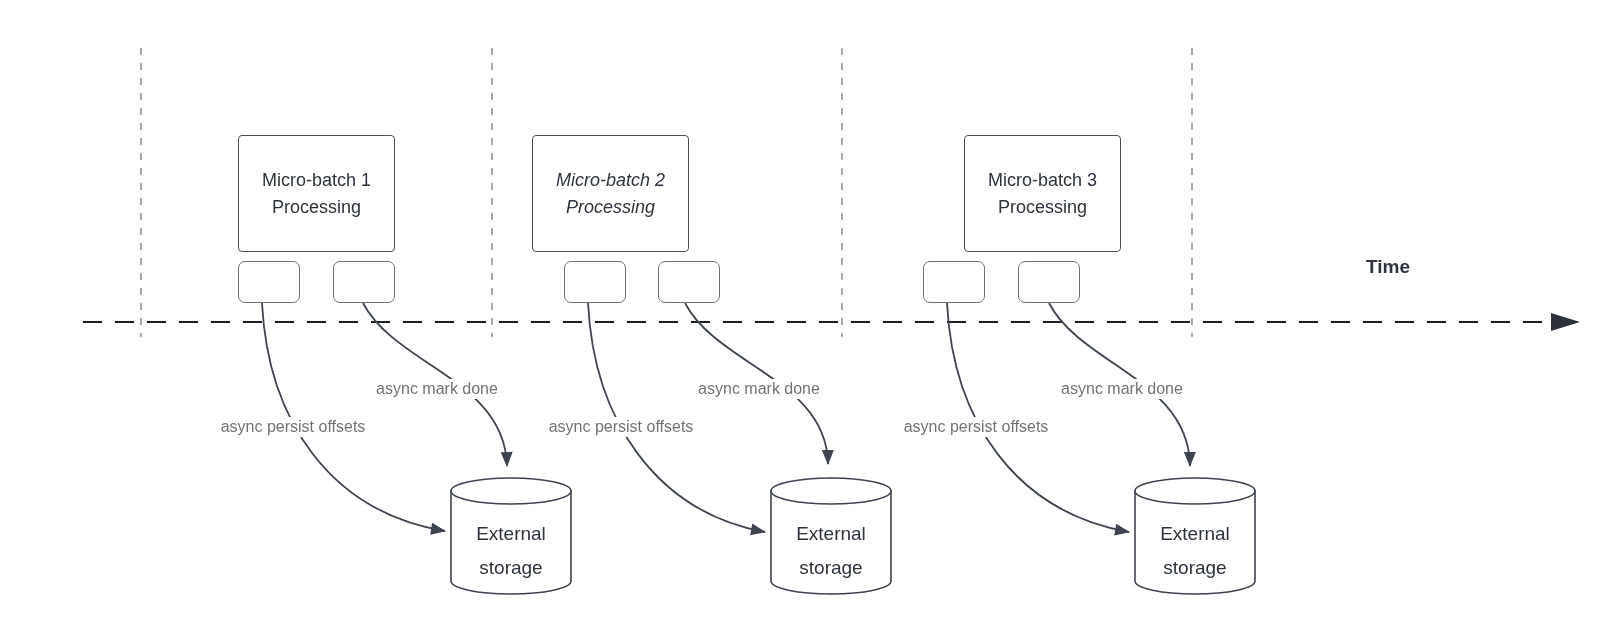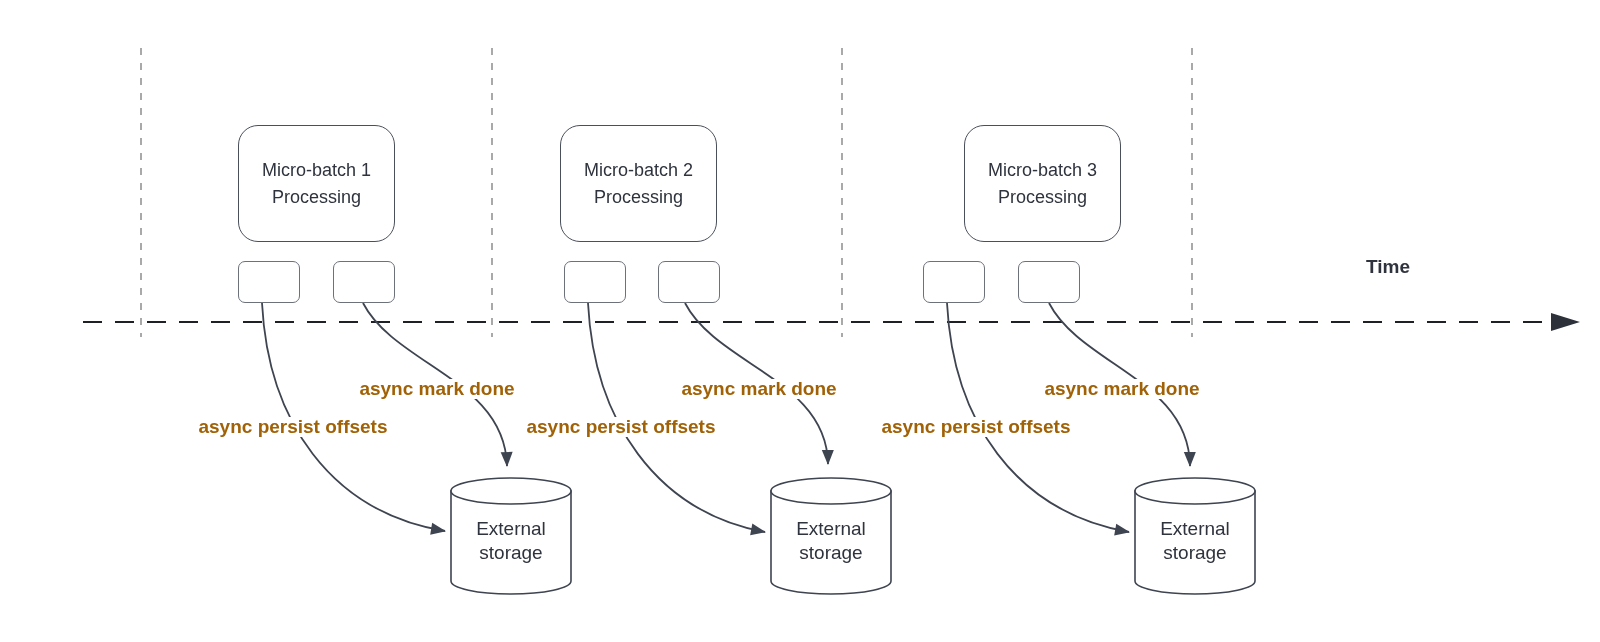--- a/index.html
+++ b/index.html
@@ -13,59 +13,60 @@
   }
   #diagram-svg {
     position: absolute;
     left: 0; top: 0;
     width: 1600px; height: 642px;
   }
   .node {
     position: absolute;
     box-sizing: border-box;
     border: 1.6px solid #4a505a;
-    border-radius: 20px;
+    border-radius: 4px;
     background: #ffffff;
     display: flex;
     flex-direction: column;
     align-items: center;
     justify-content: center;
     text-align: center;
     color: #2e333d;
     font-size: 18px;
     line-height: 27px;
+    margin-top: 10px;
   }
   .bigbox { width: 157px; height: 117px; top: 125px; }
   .smallbox {
     position: absolute;
     box-sizing: border-box;
     width: 62px; height: 42px; top: 261px;
     border: 1.6px solid #6c717a;
     border-radius: 7px;
     background: #ffffff;
   }
   .edge-label {
     position: absolute;
     transform: translateX(-50%);
     white-space: nowrap;
-    font-weight: bold;
-    font-size: 19px;
+    font-weight: normal;
+    font-size: 16px;
     line-height: 20px;
-    color: #a16207;
+    color: #737373;
     background: #ffffff;
     padding: 0 3px;
   }
   .storage-label {
     position: absolute;
     width: 120px;
     top: 517px;
     text-align: center;
     color: #2e333d;
     font-size: 19px;
-    line-height: 24px;
+    line-height: 34px;
   }
   .time-label {
     position: absolute;
     transform: translateX(-50%);
     left: 1388px;
     top: 255px;
     font-size: 19px;
     line-height: 24px;
     color: #2e333d;
     white-space: nowrap;
@@ -120,21 +121,21 @@
   <div class="node bigbox" style="left:238px;">
     <div>Micro-batch 1</div>
     <div>Processing</div>
   </div>
   <div class="smallbox" style="left:238px;"></div>
   <div class="smallbox" style="left:333px;"></div>
   <div class="edge-label" style="left:293px; top:417px;">async persist offsets</div>
   <div class="edge-label" style="left:437px; top:379px;">async mark done</div>
   <div class="storage-label" style="left:451px;">External storage</div>
 
-  <div class="node bigbox" style="left:560px;">
+  <div class="node bigbox" style="left:532px;font-style:italic;">
     <div>Micro-batch 2</div>
     <div>Processing</div>
   </div>
   <div class="smallbox" style="left:564px;"></div>
   <div class="smallbox" style="left:658px;"></div>
   <div class="edge-label" style="left:621px; top:417px;">async persist offsets</div>
   <div class="edge-label" style="left:759px; top:379px;">async mark done</div>
   <div class="storage-label" style="left:771px;">External storage</div>
 
   <div class="node bigbox" style="left:964px;">

